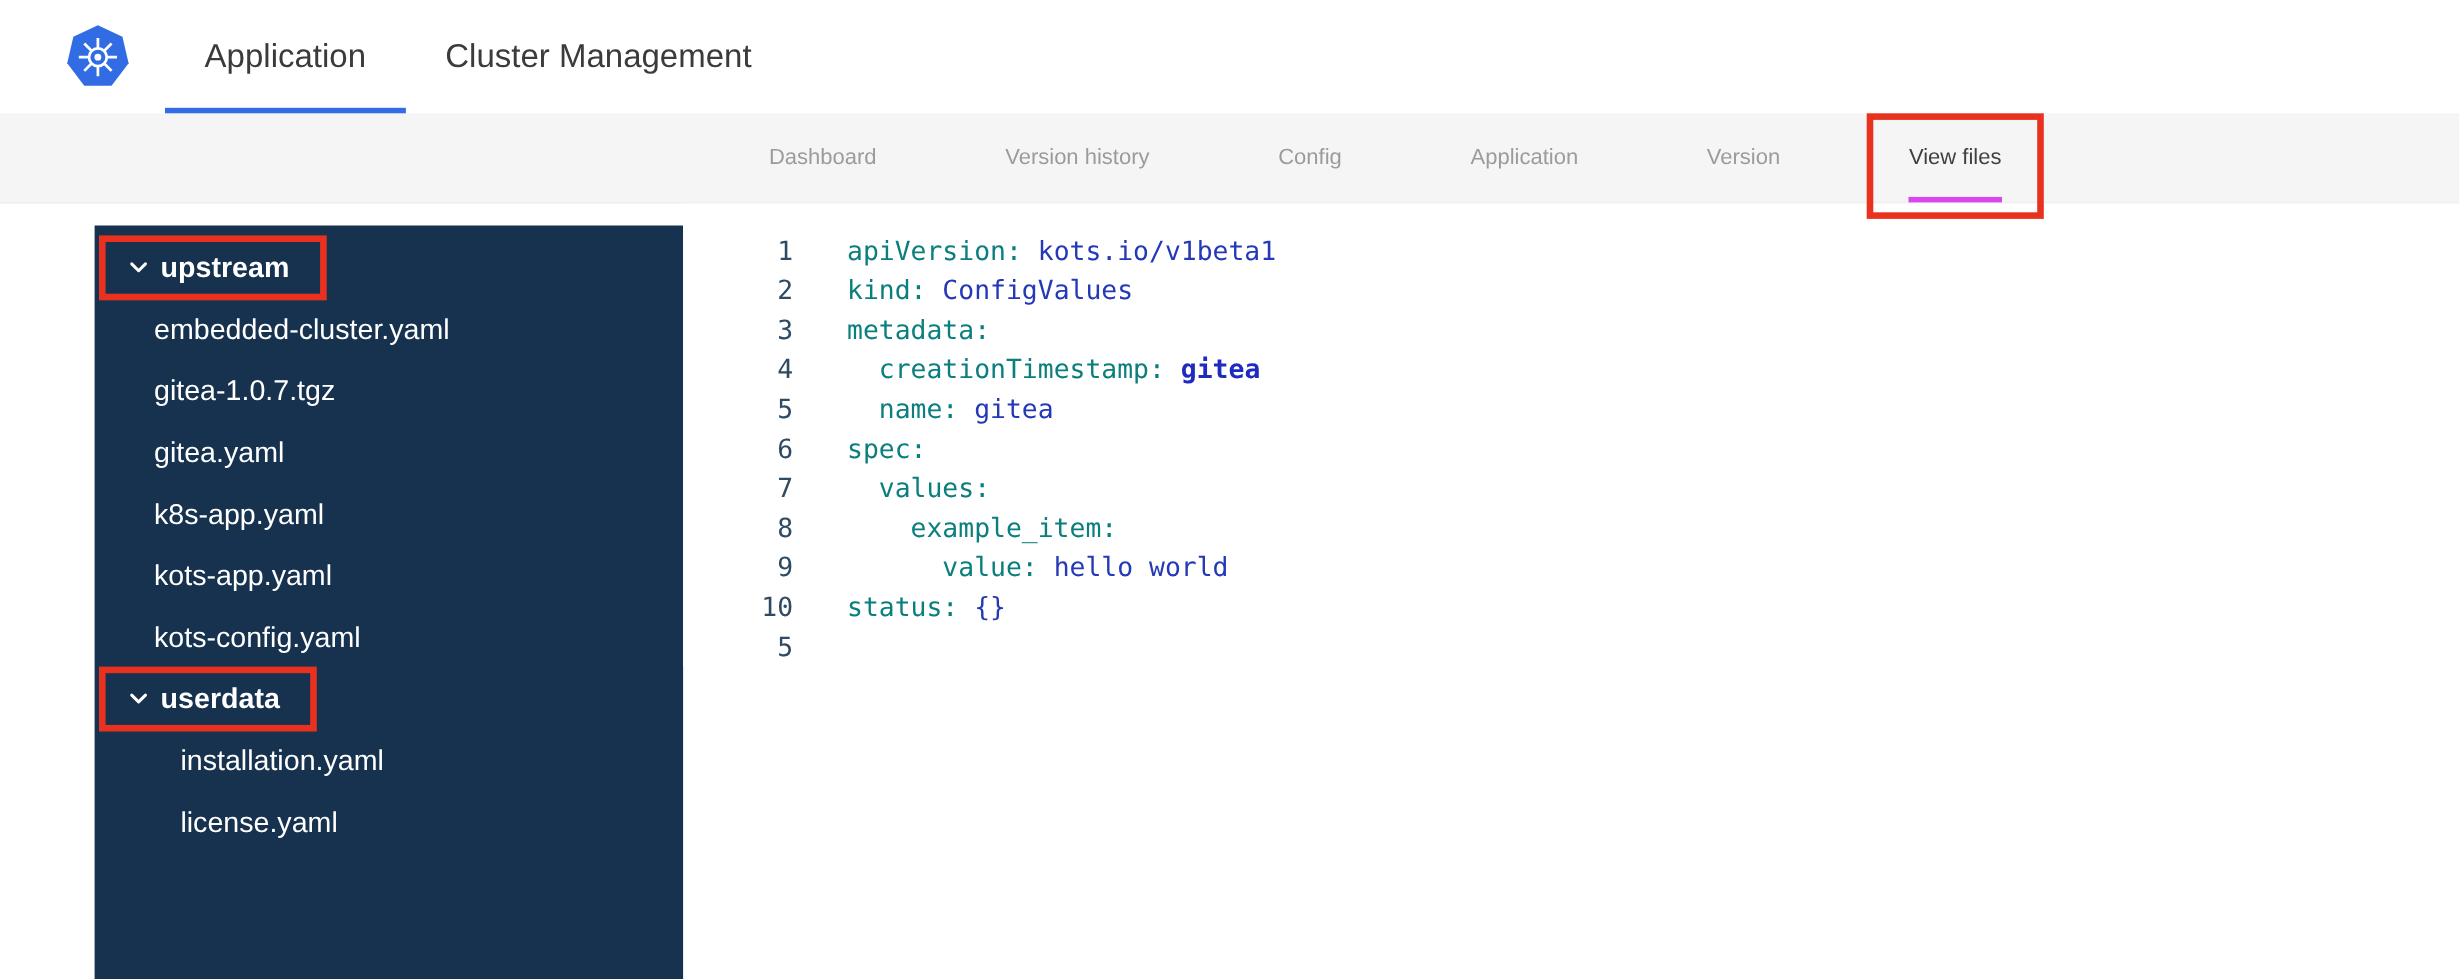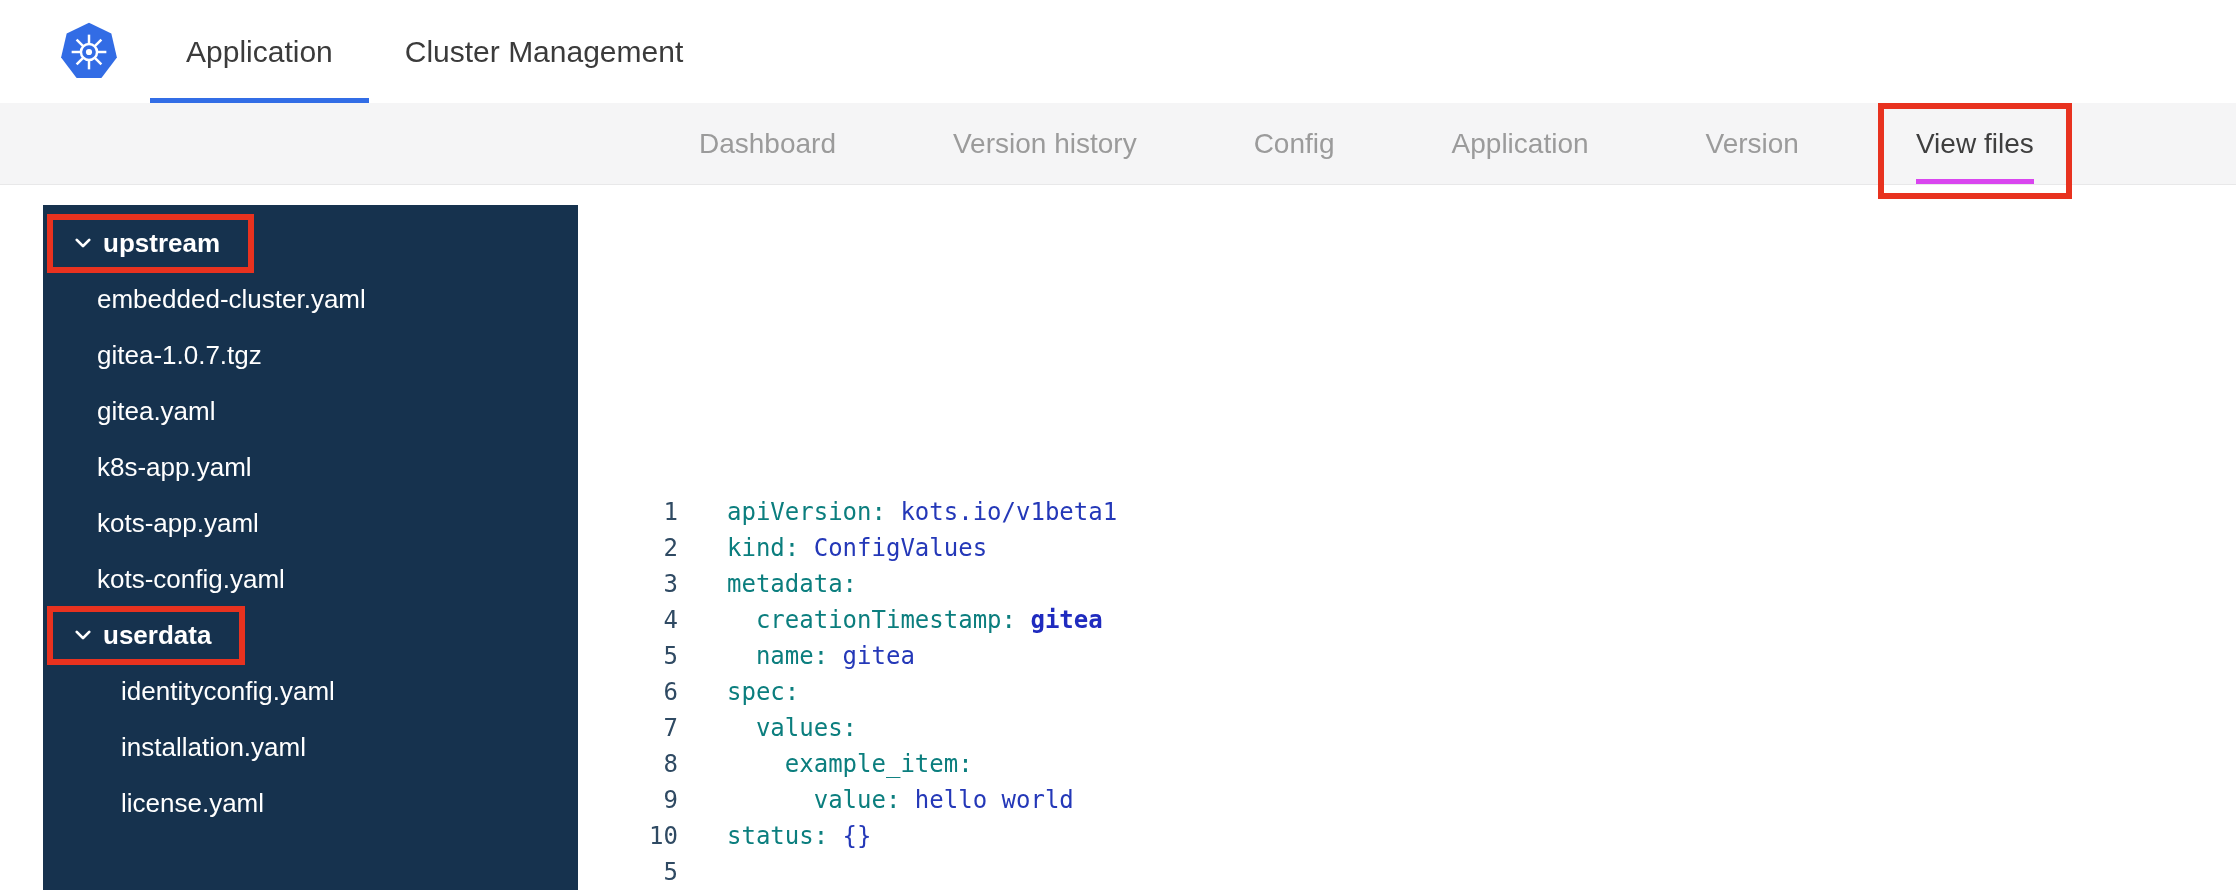--- a/index.html
+++ b/index.html
@@ -10,30 +10,30 @@
   .topbar { height:103px; display:flex; align-items:stretch; background:#ffffff; }
   .logo-wrap { margin-left:58px; margin-right:30px; display:flex; align-items:center; }
   .top-tabs { display:flex; height:100%; }
   .top-tab { display:flex; align-items:center; padding:0 36px; font-size:30px; color:#3b3b3b;
              font-weight:500; cursor:pointer; }
   .top-tab.active { border-bottom:5px solid #326de6; padding-top:5px; }
 
   
   .subnav { height:82px; background:#f5f5f6; display:flex; align-items:stretch;
             padding-left:699px; gap:117px; border-bottom:1px solid rgba(0,0,0,0.05); }
-  .subnav-tab { position:relative; display:flex; align-items:center; font-size:28px;
+  .subnav-tab { position:relative; display:flex; align-items:center; font-size:20px;
                 color:#9b9b9b; cursor:pointer; white-space:nowrap; }
   .subnav-tab.active { color:#3f3f3f; border-bottom:5px solid #d946ef; padding-top:5px; }
   .subnav-tab.annotated::before {
     content:""; position:absolute; top:0; bottom:-20px; left:-38px; right:-38px;
     border:6px solid #e8321f; pointer-events:none; z-index:5;
   }
 
   
-  .body { display:flex; height:705px; align-items:flex-end; }
+  .body { display:flex; height:705px; align-items:flex-start;padding-left:43px; }
 
   
   .filetree { margin-left:43px; margin-top:20px; width:535px; height:685px;
               background:#16324e; color:#ffffff; padding-top:10px; overflow:hidden; flex:none; }
   .tree-row { height:56px; display:flex; align-items:center; font-size:26px; cursor:pointer;
               overflow:visible; }
   .tree-row.selected { background:#29486b; }
   .row-inner { display:inline-flex; align-items:center; gap:10px; }
   .red-wrap { border:6px solid #e8321f; padding:8px 28px 8px 20px; margin:-14px 0 -14px -20px; }
   .tree-label { color:#ffffff; white-space:nowrap; }
@@ -138,25 +138,20 @@
             <span class="chev">
               <svg width="20" height="20" viewBox="0 0 16 16">
                 <path d="M3 5.5 L8 10.5 L13 5.5" fill="none" stroke="#ffffff" stroke-width="2.2" stroke-linecap="round" stroke-linejoin="round"></path>
               </svg>
             </span>
             <span class="tree-label bold">userdata</span>
           </span>
         </div>
         <div class="tree-row" style="padding-left: 78px;">
           <span class="row-inner">
-            <span class="tree-label">identityconfig.yaml</span>
-          </span>
-        </div>
-        <div class="tree-row" style="padding-left: 78px;">
-          <span class="row-inner">
             <span class="tree-label">installation.yaml</span>
           </span>
         </div>
         <div class="tree-row" style="padding-left: 78px;">
           <span class="row-inner">
             <span class="tree-label">license.yaml</span>
           </span>
         </div>
       </aside>
     <main class="editor">

